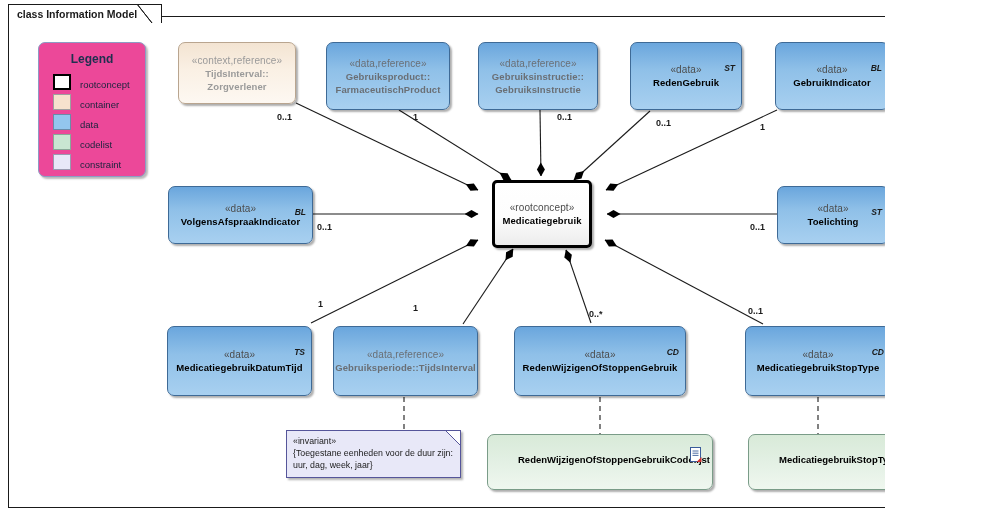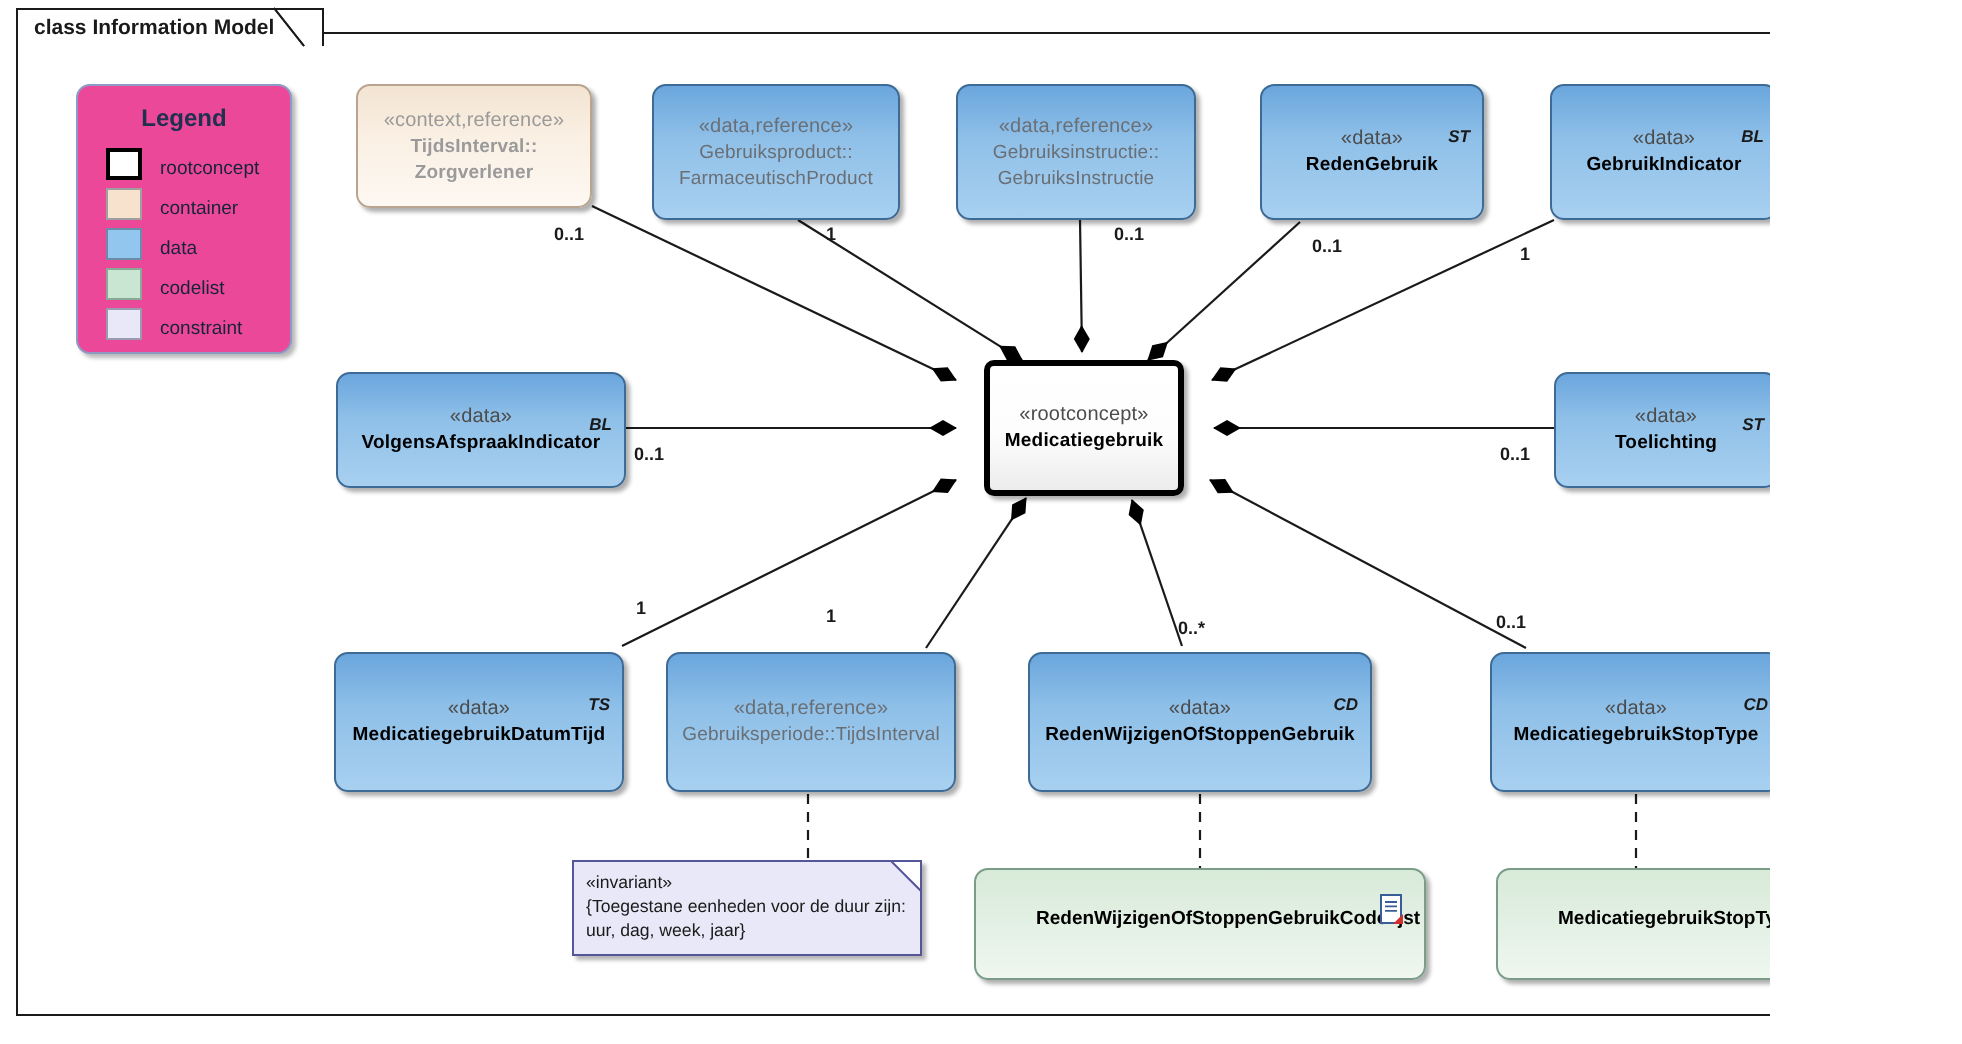--- a/index.html
+++ b/index.html
@@ -97,21 +97,21 @@
   }
   
   .n-data {
     background: linear-gradient(to bottom, #6aa6dd 0%, #8fc0e8 40%, #a8d0f0 100%);
     border-color: #3e6a96;
   }
   
   .n-ref .stereo, .n-ref .nm {
     color: #6a6f75;
   }
-  .n-ref .nm { font-weight: normal; }
+  .n-ref .nm { font-weight: bold; }
   
   .n-container {
     background: linear-gradient(to bottom, #f3e4d2 0%, #faf0e4 45%, #fdf8f2 100%);
     border-color: #b9a58f;
   }
   .n-container .stereo, .n-container .nm {
     color: #9a9a9a;
   }
   
   .n-root {

